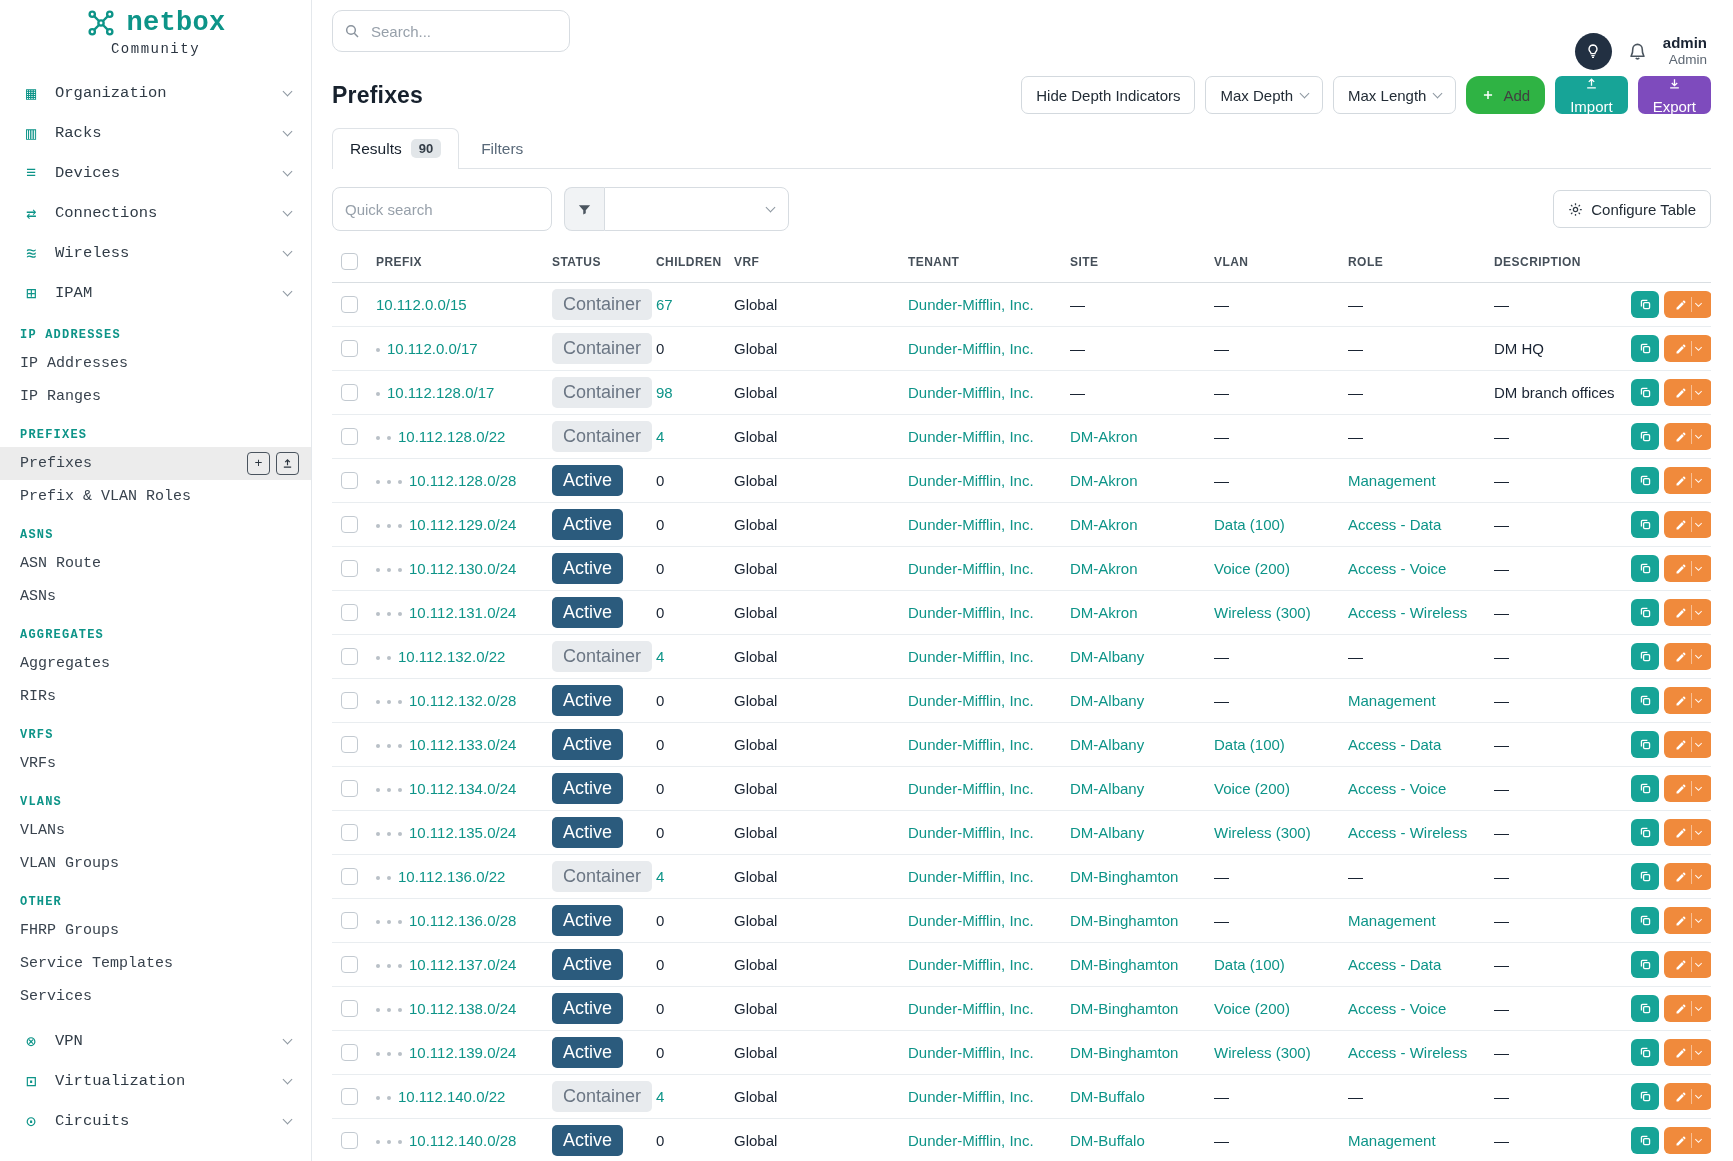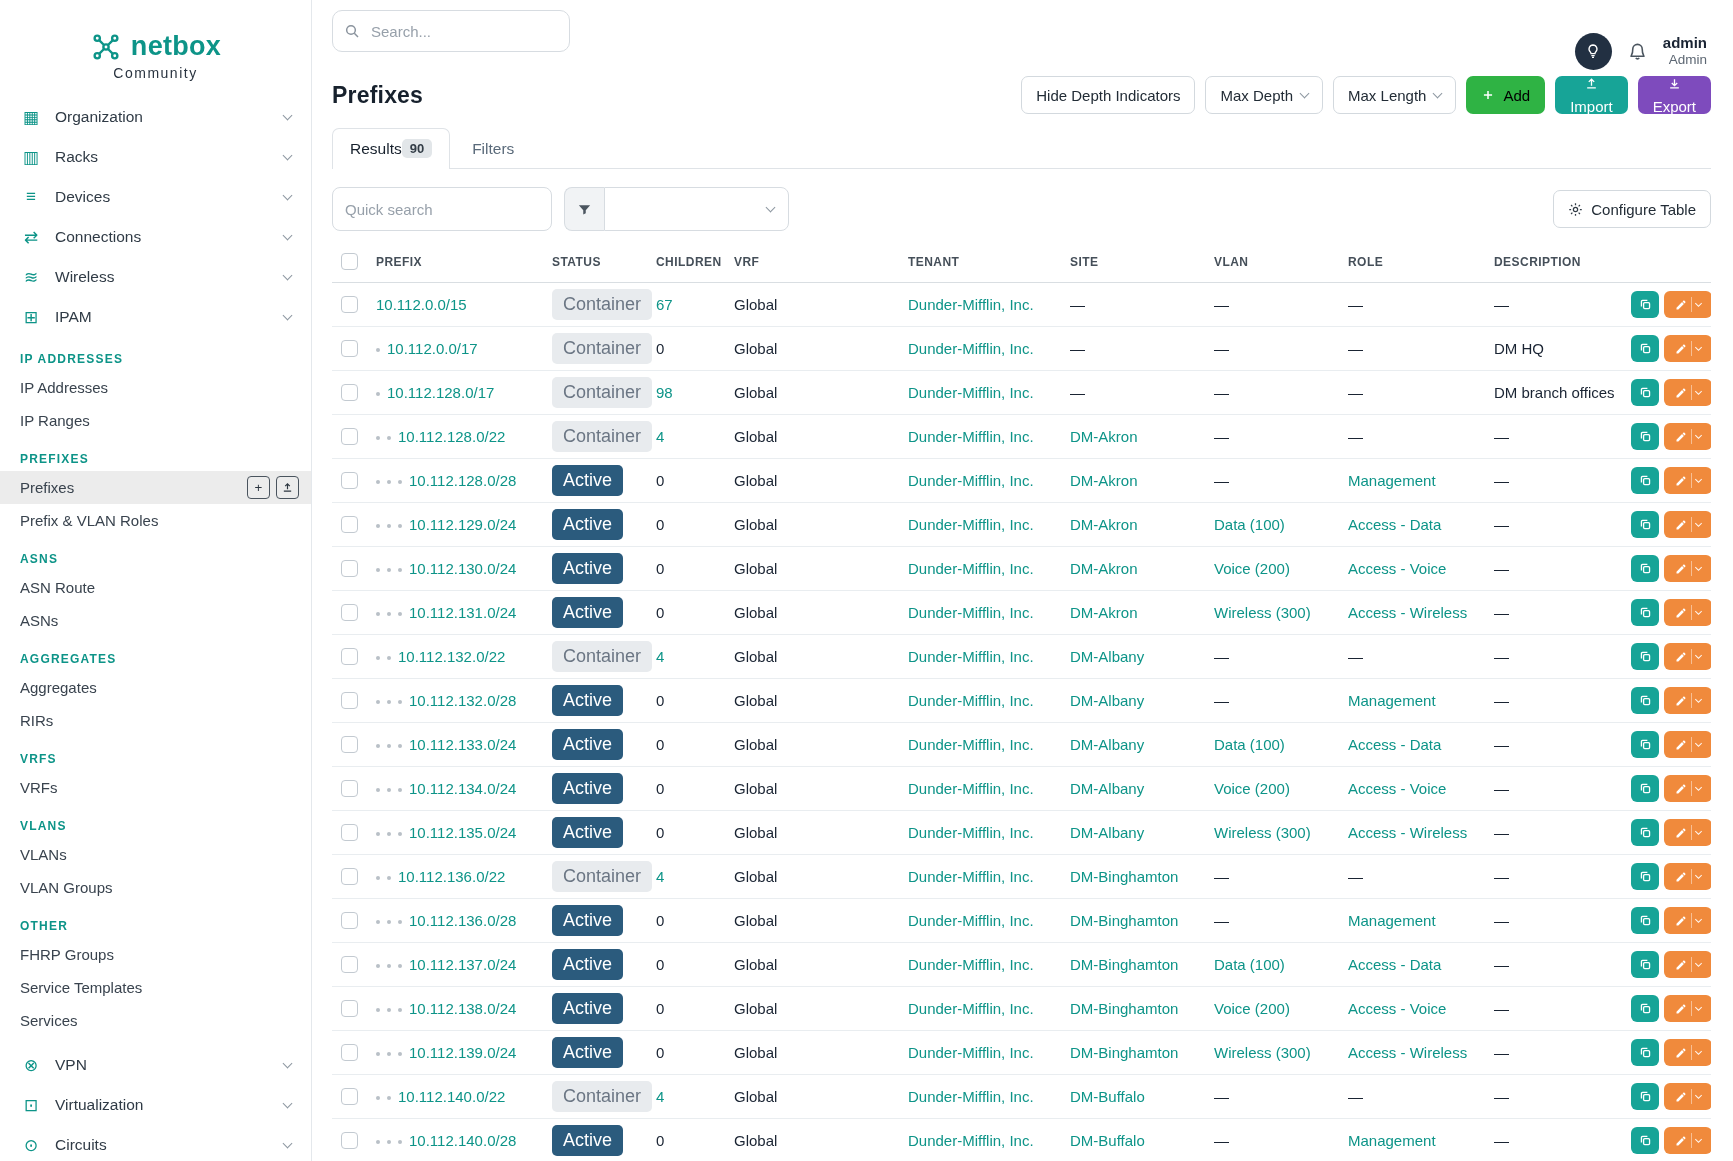--- a/index.html
+++ b/index.html
@@ -15,21 +15,21 @@
   html,body{margin:0;padding:0;width:1733px;height:1161px;overflow:hidden;}
   body{font-family:"Liberation Sans",sans-serif;background:#fff;color:#1a2433;font-size:15px;}
   a{text-decoration:none;}
   button{font-family:inherit;cursor:pointer;}
   input{font-family:inherit;}
   input::placeholder{color:#97a0aa;}
 
   .app{display:flex;height:100%;}
 
   
-  .sidebar{flex:0 0 312px;width:312px;border-right:1px solid #e4e8ec;padding-top:23px;overflow:hidden;background:#fff;}
+  .sidebar{flex:0 0 312px;width:312px;border-right:1px solid #e4e8ec;padding-top:0;overflow:hidden;background:#fff;font-family:Liberation Mono, monospace;}
   .brand{display:flex;flex-direction:column;align-items:center;padding:8px 0 10px;}
   .brand-row{display:flex;align-items:center;gap:9px;}
   .brand-name{color:var(--accent-teal);font-size:27px;font-weight:700;letter-spacing:.3px;}
   .brand-sub{font-size:14px;color:#2a3440;margin-top:3px;letter-spacing:1.5px;}
   .nav{padding-top:6px;}
   .nav-item{display:flex;align-items:center;gap:13px;padding:0 20px;height:40px;font-size:15.5px;color:#303b46;cursor:pointer;}
   .nav-item .nicon{color:var(--accent-teal);width:22px;text-align:center;font-size:17px;}
   .nav-chev{margin-left:auto;}
   .group-heading{padding:15px 20px 5px;font-size:12px;font-weight:700;color:var(--accent-teal);letter-spacing:1.2px;}
   .sub-item{display:flex;align-items:center;padding:0 12px 0 20px;height:33px;font-size:15px;color:#39434e;cursor:pointer;}
@@ -49,29 +49,29 @@
   .user{text-align:right;line-height:1.2;cursor:pointer;}
   .user-name{font-weight:700;font-size:15px;color:#1a2433;}
   .user-role{font-size:13.5px;color:#5d6773;}
 
   .content{flex:1;padding:4px 22px 0 20px;display:flex;flex-direction:column;overflow:hidden;}
   .page-head{display:flex;align-items:center;justify-content:space-between;margin:10px 0 8px;}
   .page-head h1{margin:0;font-size:23px;font-weight:600;color:#17212d;letter-spacing:.2px;}
   .page-actions{display:flex;align-items:center;gap:10px;}
   .btn{height:38px;display:inline-flex;align-items:center;gap:8px;padding:0 14px;border-radius:7px;font-size:15px;border:1px solid transparent;background:#fff;color:#222c36;}
   .btn-outline{border-color:#d3d9de;}
-  .btn-green{background:var(--add-green);color:#000000;font-weight:500;}
+  .btn-green{background:var(--add-green);color:#404040;font-weight:500;border-radius:13px;}
   .btn-teal{background:var(--import-teal);color:#fff;font-weight:500;flex-direction:column;}
   .btn-purple{background:var(--export-purple);color:#fff;font-weight:400;flex-direction:column;}
   .chev{width:7px;height:7px;border-right:1.8px solid #8d97a1;border-bottom:1.8px solid #8d97a1;transform:rotate(45deg);display:inline-block;position:relative;top:-2px;}
   .chev-white{border-color:rgba(255,255,255,.92);}
   .chev.small{width:5px;height:5px;border-width:1.6px;top:-1px;}
 
   .tabs{display:flex;gap:4px;border-bottom:1px solid #dfe3e7;margin-top:6px;}
-  .tab{display:flex;align-items:center;padding:10px 17px 11px;font-size:15.5px;color:#5a6a7a;cursor:pointer;border:1px solid transparent;border-bottom:none;border-radius:7px 7px 0 0;margin-bottom:-1px;}
+  .tab{display:flex;align-items:center;gap:9px;padding:10px 17px 11px;font-size:15.5px;color:#5a6a7a;cursor:pointer;border:1px solid transparent;border-bottom:none;border-radius:7px 7px 0 0;margin-bottom:-1px;}
   .tab.active{color:#17212d;border-color:#dfe3e7;background:#fff;box-shadow:0 1px 0 #fff;}
   .count-badge{background:#e2e6e9;color:#333d47;font-size:13px;font-weight:700;padding:2px 8px;border-radius:5px;}
 
   .toolbar{display:flex;align-items:center;gap:12px;margin:18px 0 12px;}
   .quick-search{width:220px;height:44px;border:1px solid #d7dce1;border-radius:8px;padding:0 12px;font-size:15px;outline:none;}
   .filter-group{display:flex;height:44px;}
   .filter-btn{width:40px;border:1px solid #d7dce1;border-right:none;border-radius:8px 0 0 8px;background:#f1f3f5;display:flex;align-items:center;justify-content:center;}
   .saved-filter{width:185px;border:1px solid #d7dce1;border-radius:0 8px 8px 0;background:#fff;display:flex;align-items:center;justify-content:flex-end;padding:0 14px;cursor:pointer;}
   .toolbar .spacer{flex:1;}
   .btn .gear{display:flex;}

